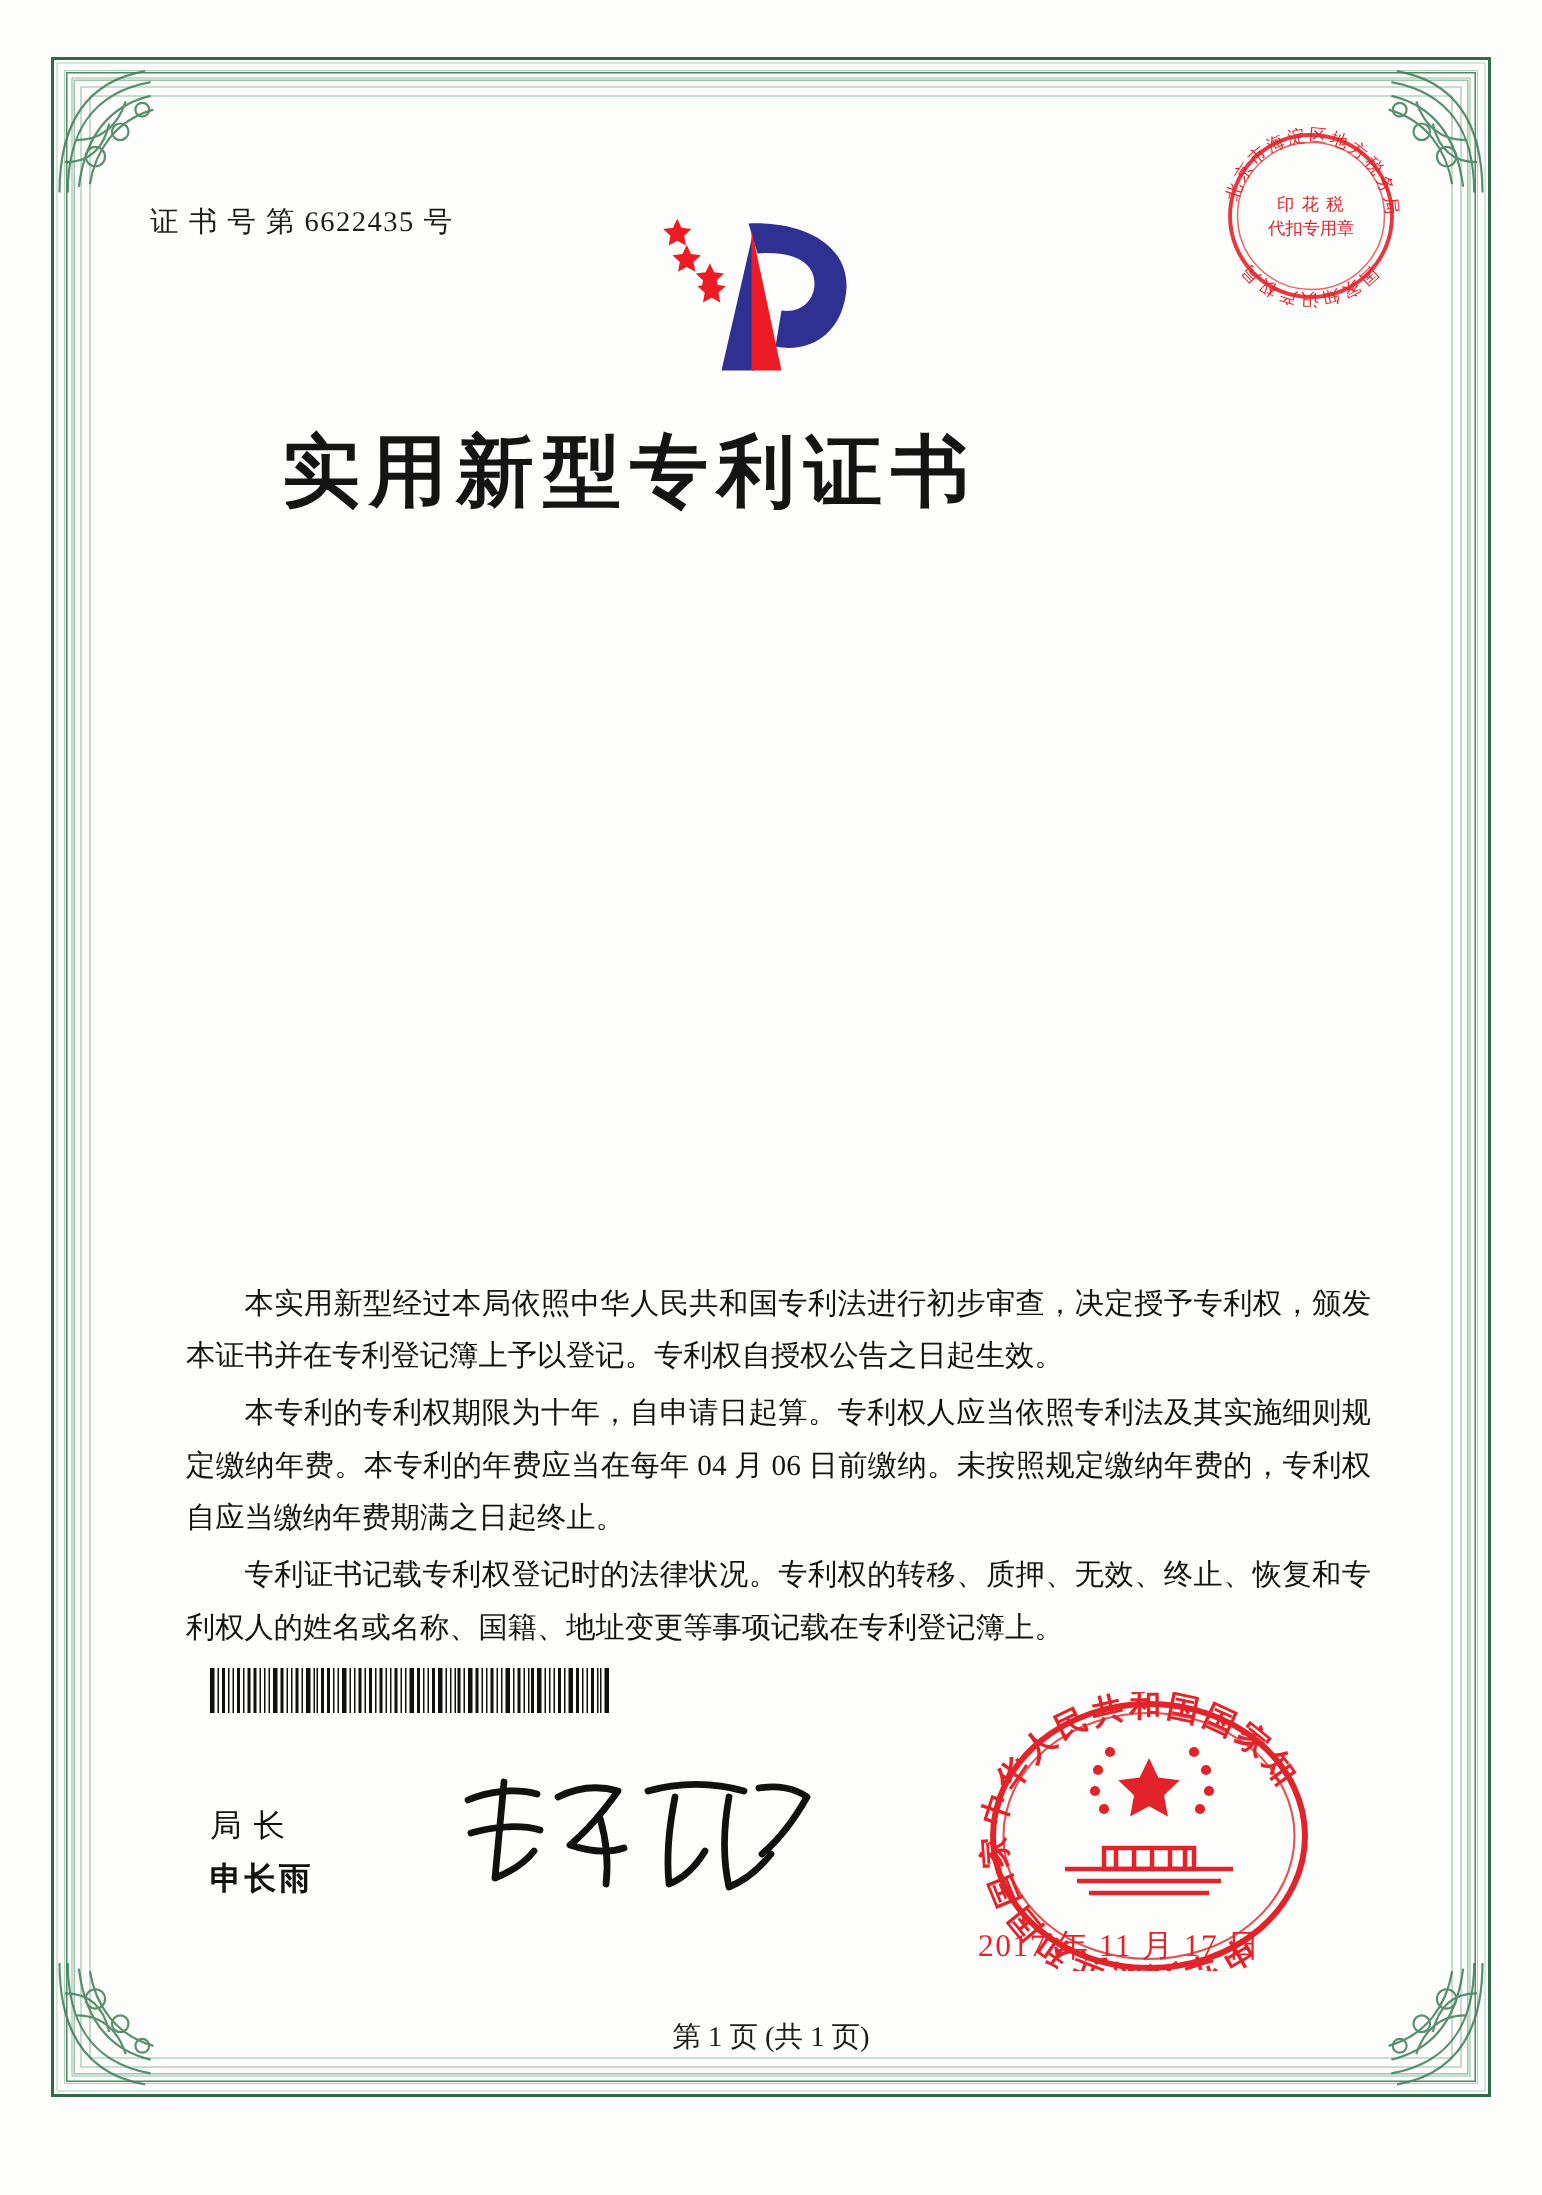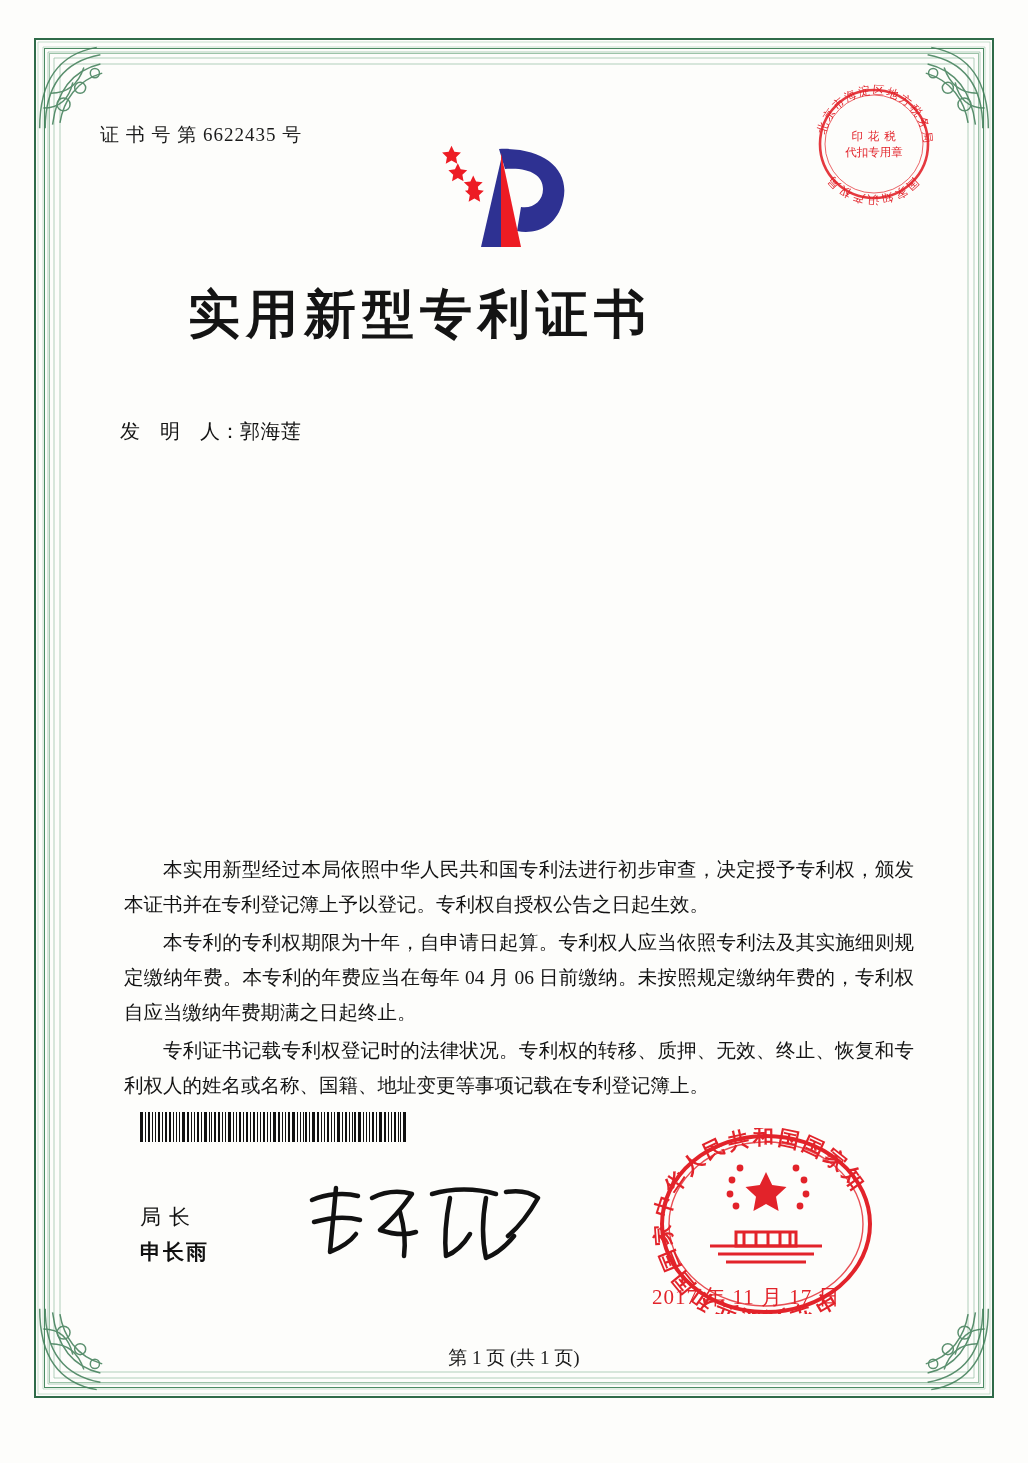--- a/index.html
+++ b/index.html
@@ -70,21 +70,21 @@
   
   .content {
     position: absolute;
     left: 0; top: 0;
     width: 1028px;
     height: 1463px;
   }
   .cert-no {
     position: absolute;
     left: 100px;
-    top: 122px;
+    top: 135px;
     font-size: 19px;
     letter-spacing: 1px;
     color: #1b1b1b;
   }
   
   .logo {
     position: absolute;
     left: 425px;
     top: 135px;
     width: 170px;
@@ -337,23 +337,20 @@
           <textPath href="#smallArcBottom" startOffset="22%">国家知识产权局</textPath>
         </text>
         <text x="66" y="62" text-anchor="middle" font-family="'Liberation Serif', serif" font-size="11.5" fill="#e2232a" letter-spacing="1">印 花 税</text>
         <text x="66" y="78" text-anchor="middle" font-family="'Liberation Serif', serif" font-size="11.5" fill="#e2232a" letter-spacing="0">代扣专用章</text>
       </svg>
     </div>
 
     <div class="main-title">实用新型专利证书</div>
 
     <div class="fields">
-      <div class="field">
-        <span class="lbl">发　明　人：</span><span class="val">郭海莲</span>
-      </div>
     </div>
 
     <div class="paragraphs">
       <p>本实用新型经过本局依照中华人民共和国专利法进行初步审查，决定授予专利权，颁发本证书并在专利登记簿上予以登记。专利权自授权公告之日起生效。</p>
       <p>本专利的专利权期限为十年，自申请日起算。专利权人应当依照专利法及其实施细则规定缴纳年费。本专利的年费应当在每年 04 月 06 日前缴纳。未按照规定缴纳年费的，专利权自应当缴纳年费期满之日起终止。</p>
       <p>专利证书记载专利权登记时的法律状况。专利权的转移、质押、无效、终止、恢复和专利权人的姓名或名称、国籍、地址变更等事项记载在专利登记簿上。</p>
     </div>
 
     <div class="barcode" id="barcode">
         <i style="width: 4.8px;"></i>

